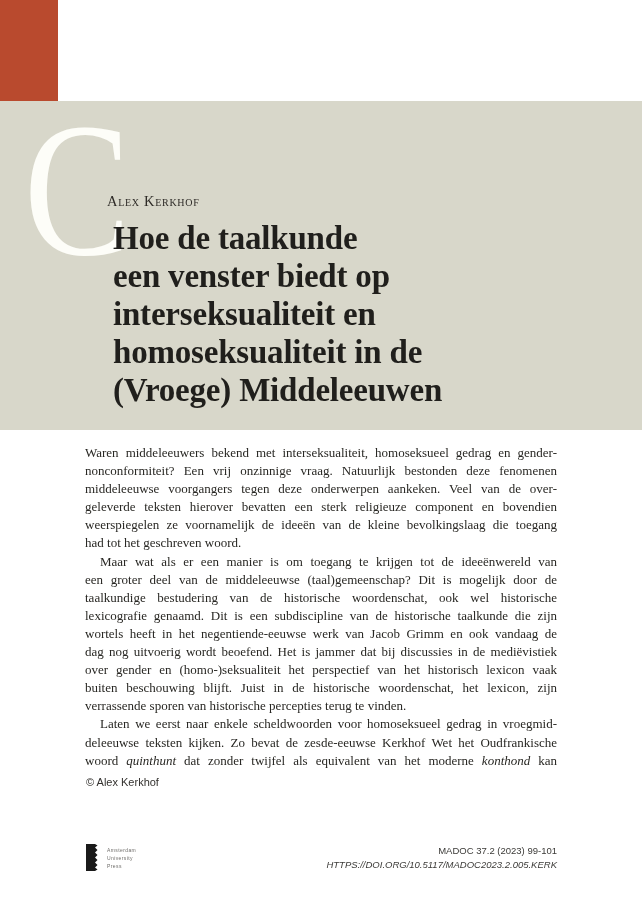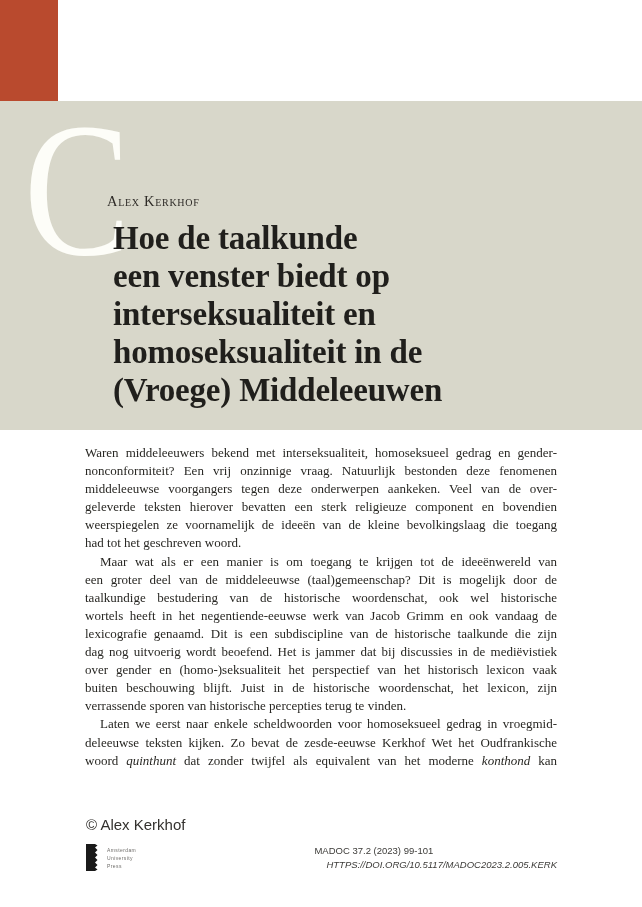--- a/index.html
+++ b/index.html
@@ -45,39 +45,39 @@
   .body-text{
     position:absolute;left:85px;top:444px;width:472px;
     font-size:13px;line-height:18.1px;
     color:#282723;
   }
   .bl{text-align:justify;text-align-last:justify;}
   .bl.end{text-align-last:left;}
   .bl.ind{text-indent:15px;}
   .bl em{font-style:italic;margin-top:16px;}
   .copyright{
-    position:absolute;left:86px;top:816px;
+    position:absolute;left:86px;top:776px;
     font-family:"Liberation Sans", sans-serif;
-    font-size:15px;color:#33312e;
+    font-size:11px;color:#33312e;
   }
   .publisher{
     position:absolute;left:86px;top:844px;
     display:flex;align-items:flex-start;
   }
   .publisher svg{display:block;}
   .publisher-text{
     margin-left:8px;margin-top:2px;
     font-family:"Liberation Sans", sans-serif;
     font-size:5px;line-height:8px;
     letter-spacing:0.4px;
     color:#6f6d6a;
   }
   .journal-ref{
     position:absolute;right:85px;top:844px;
-    text-align:left;
+    text-align:right;
     font-family:"Liberation Sans", sans-serif;
     font-size:9.5px;line-height:13.5px;
     color:#3b3a37;
   }
   .journal-ref .doi{font-style:italic;margin-left:12px;}
 </style>
 </head>
 <body>
 
 <div class="page">
@@ -99,22 +99,22 @@
   <div class="body-text">
     <div class="bl">Waren middeleeuwers bekend met interseksualiteit, homoseksueel gedrag en gender-</div>
     <div class="bl">nonconformiteit? Een vrij onzinnige vraag. Natuurlijk bestonden deze fenomenen</div>
     <div class="bl">middeleeuwse voorgangers tegen deze onderwerpen aankeken. Veel van de over-</div>
     <div class="bl">geleverde teksten hierover bevatten een sterk religieuze component en bovendien</div>
     <div class="bl">weerspiegelen ze voornamelijk de ideeën van de kleine bevolkingslaag die toegang</div>
     <div class="bl end">had tot het geschreven woord.</div>
     <div class="bl ind">Maar wat als er een manier is om toegang te krijgen tot de ideeënwereld van</div>
     <div class="bl">een groter deel van de middeleeuwse (taal)gemeenschap? Dit is mogelijk door de</div>
     <div class="bl">taalkundige bestudering van de historische woordenschat, ook wel historische</div>
+    <div class="bl">lexicografie genaamd. Dit is een subdiscipline van de historische taalkunde die zijn</div>
     <div class="bl">wortels heeft in het negentiende-eeuwse werk van Jacob Grimm en ook vandaag de</div>
-    <div class="bl">lexicografie genaamd. Dit is een subdiscipline van de historische taalkunde die zijn</div>
     <div class="bl">dag nog uitvoerig wordt beoefend. Het is jammer dat bij discussies in de mediëvistiek</div>
     <div class="bl">over gender en (homo-)seksualiteit het perspectief van het historisch lexicon vaak</div>
     <div class="bl">buiten beschouwing blijft. Juist in de historische woordenschat, het lexicon, zijn</div>
     <div class="bl end">verrassende sporen van historische percepties terug te vinden.</div>
     <div class="bl ind">Laten we eerst naar enkele scheldwoorden voor homoseksueel gedrag in vroegmid-</div>
     <div class="bl">deleeuwse teksten kijken. Zo bevat de zesde-eeuwse Kerkhof Wet het Oudfrankische</div>
     <div class="bl"><span>woord </span><em>quinthunt</em><span> dat zonder twijfel als equivalent van het moderne </span><em>konthond</em><span> kan</span></div>
   </div>
 
   <div class="copyright">© Alex Kerkhof</div>

